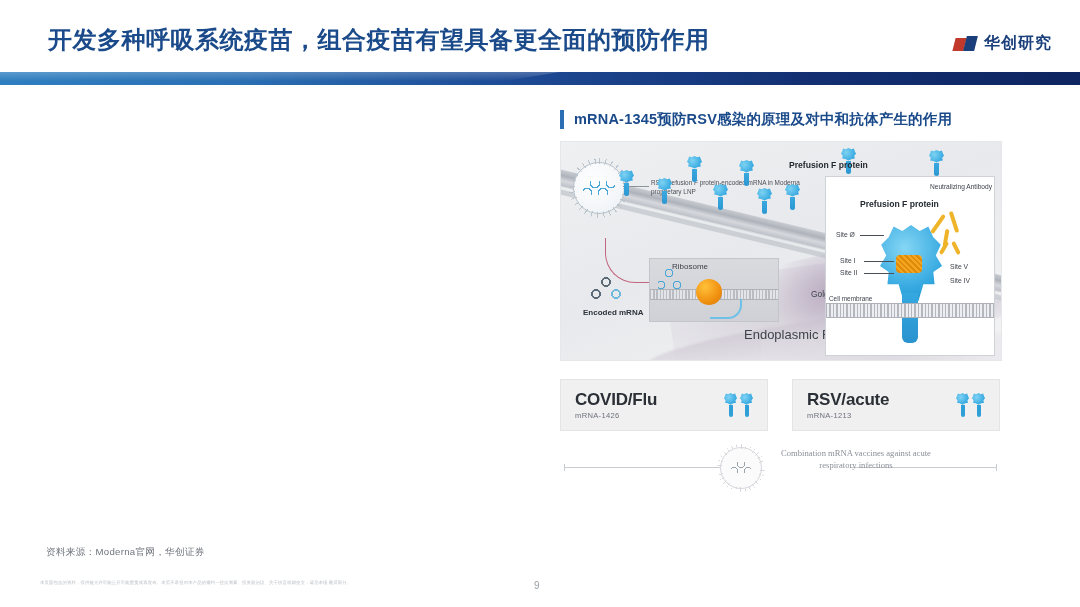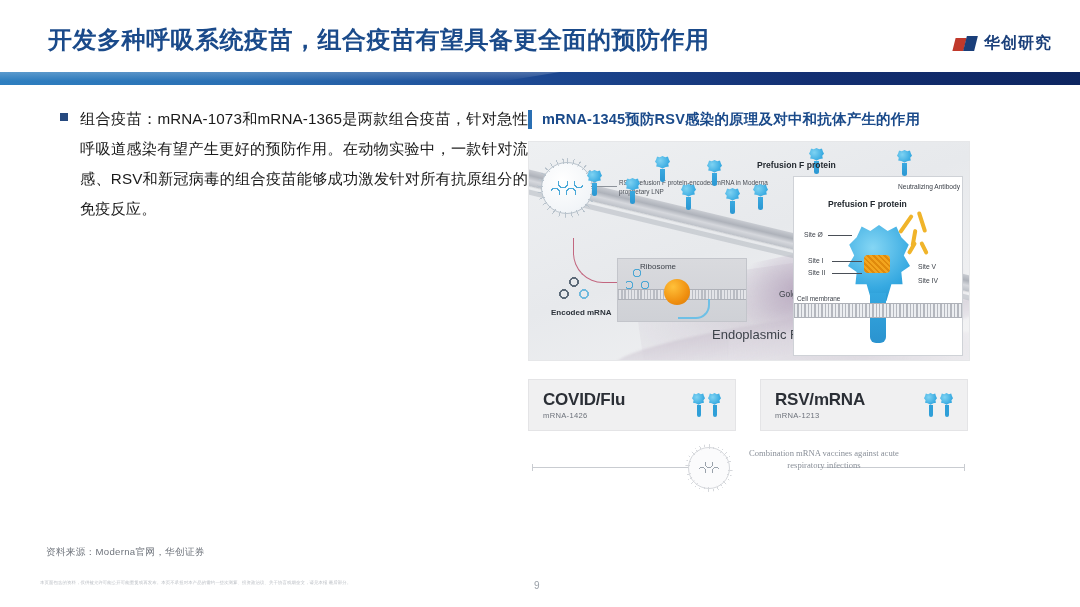--- a/index.html
+++ b/index.html
@@ -41,21 +41,21 @@
   .bullet-marker{
     flex:0 0 auto;width:8px;height:8px;background:#26497f;
     margin:9px 12px 0 12px;
   }
   .bullet-text{
     flex:1;font-size:15.2px;line-height:30px;color:#1a1a1a;
     text-align:justify;letter-spacing:.1px;
   }
 
   
-  .right-col{position:absolute;left:528px;top:110px;width:492px;}
+  .right-col{position:absolute;left:560px;top:110px;width:492px;}
   .panel-head{display:flex;align-items:center;gap:10px;margin-bottom:12px;}
   .panel-bar{width:4px;height:19px;background:#2a6fb3;}
   .panel-title{font-size:14.5px;font-weight:bold;color:#1a4a8a;letter-spacing:.2px;}
 
   
   .fig{
     position:relative;width:440px;height:218px;margin-left:0px;
     background:#f3f4f6;overflow:hidden;
     border:1px solid #e6e7e9;
   }
@@ -273,24 +273,20 @@
       <span class="logo-mark">
           <i class="a"></i>
           <i class="b"></i>
         </span>
       <span class="logo-text">华创研究</span>
     </div>
     <div class="header-bar"></div>
   </div>
 
   <div class="left-col">
-    <div class="bullet">
-      <span class="bullet-marker"></span>
-      <span class="bullet-text">组合疫苗：mRNA-1073和mRNA-1365是两款组合疫苗，针对急性呼吸道感染有望产生更好的预防作用。在动物实验中，一款针对流感、RSV和新冠病毒的组合疫苗能够成功激发针对所有抗原组分的免疫反应。</span>
-    </div>
   </div>
 
   <div class="right-col">
 
     <div class="panel-head">
       <span class="panel-bar"></span>
       <span class="panel-title">mRNA-1345预防RSV感染的原理及对中和抗体产生的作用</span>
     </div>
 
     <div class="fig">
@@ -410,21 +406,21 @@
               <i class="s"></i>
             </span>
           <span class="mini">
               <i class="h"></i>
               <i class="s"></i>
             </span>
         </div>
       </div>
       <div class="card">
         <div class="card-l">
-          <span class="card-title">RSV/mRNA</span>
+          <span class="card-title">RSV/acute</span>
           <span class="card-sub">mRNA-1213</span>
         </div>
         <div class="card-icons">
           <span class="mini">
               <i class="h"></i>
               <i class="s"></i>
             </span>
           <span class="mini">
               <i class="h"></i>
               <i class="s"></i>

